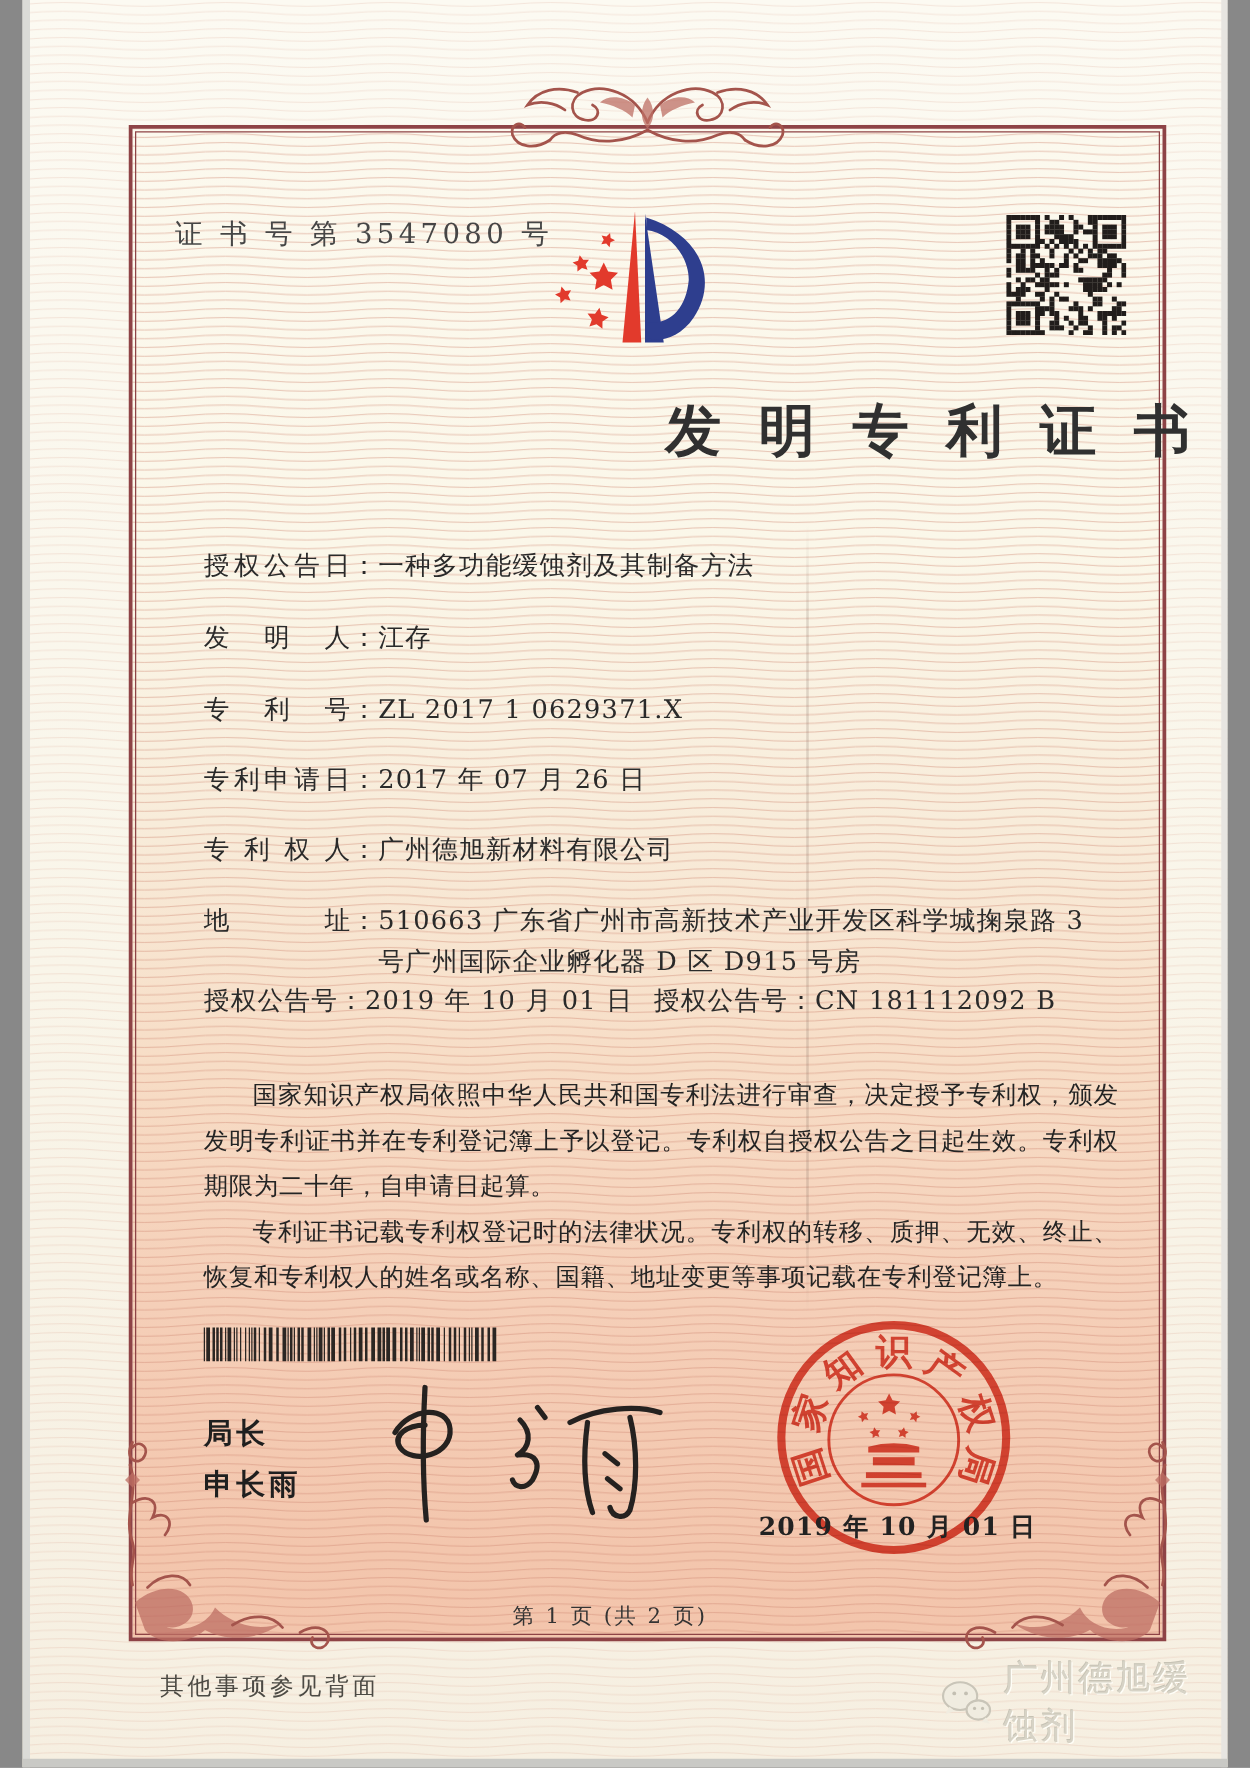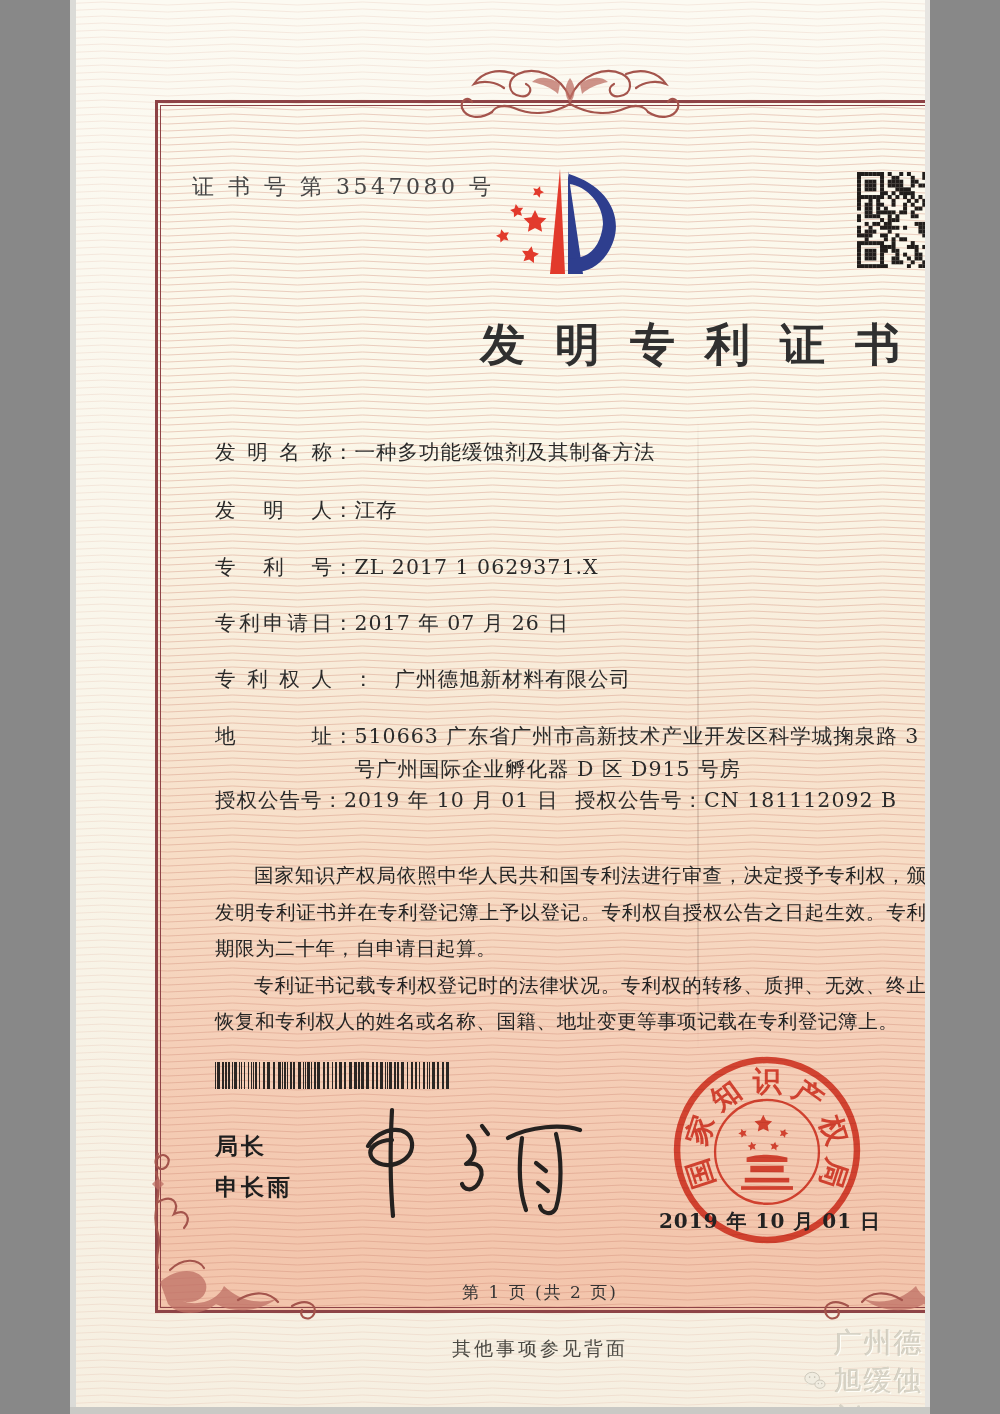--- a/index.html
+++ b/index.html
@@ -1,17 +1,17 @@
 <!DOCTYPE html>
 <html style="--border: #8e4346; --sealRed: #d84434; --logoRed: #e23a2c; --logoBlue: #2e3e8e; --bgTop: #fbf8ec; --bgBottom: #f3c6ae; --ink: #2c2c2c;"><head>
 <meta charset="utf-8">
 <style>
   html,body{margin:0;padding:0;background:#888;}
   .page{
-    position:relative;width:860px;height:1414px;margin:0 auto;overflow:hidden;
+    position:relative;width:964px;height:1414px;margin:0 auto;overflow:hidden;
     background:linear-gradient(180deg,#fcfaf2 0%,#f9f5e9 55%,#f6efe1 100%);
     font-family:"DejaVu Serif","Liberation Serif",serif;
   }
   .edge{position:absolute;z-index:9;}
   .edge-l{left:0;top:0;width:6px;height:100%;background:#dbdbd7;}
   .edge-r{right:0;top:0;width:5px;height:100%;background:#e7e5e1;}
   .edge-b{left:0;bottom:0;width:100%;height:7px;background:#c9c9c5;}
 
   .cert-bg{
     position:absolute;left:88px;top:103px;width:824px;height:1207px;z-index:0;
@@ -50,21 +50,21 @@
 
   .barcode{position:absolute;left:145px;top:1062px;width:242px;height:27px;z-index:4;}
   .sig-title{position:absolute;left:145px;top:1131px;z-index:4;font-size:23px;font-weight:600;letter-spacing:3px;color:#1f1f1f;}
   .sig-name{position:absolute;left:145px;top:1172px;z-index:4;font-size:23px;font-weight:600;letter-spacing:3px;color:#1f1f1f;}
   .signature{position:absolute;left:280px;top:1098px;z-index:5;}
   .seal{position:absolute;left:595px;top:1048px;z-index:5;mix-blend-mode:multiply;opacity:.92;}
   .seal-char{font-size:31px;font-weight:700;fill:var(--sealRed);font-family:"DejaVu Serif","Liberation Serif",serif;text-anchor:middle;}
   .seal-date{position:absolute;left:575px;top:1208px;width:250px;z-index:6;text-align:center;font-size:20px;font-weight:600;color:#222;letter-spacing:1px;}
 
   .page-info{position:absolute;left:110px;top:1281px;width:720px;z-index:4;text-align:center;font-size:17px;letter-spacing:2px;color:#333;}
-  .back-note{position:absolute;left:110px;top:1336px;width:720px;z-index:4;text-align:center;font-size:19px;letter-spacing:3px;color:#4c4a44;}
+  .back-note{position:absolute;left:110px;top:1336px;width:720px;z-index:4;font-size:19px;letter-spacing:3px;color:#4c4a44;}
   .wm{position:absolute;left:733px;top:1324px;z-index:6;display:flex;align-items:center;gap:7px;}
   .wm-text{
     font-family:"DejaVu Sans","Liberation Sans",sans-serif;font-weight:400;
     font-size:28px;color:#d7d3c6;letter-spacing:2px;
     text-shadow:1px 1px 0 #fffef8,-0.5px -0.5px 0 #c6c2b4;
   }
   .orn{stroke:#a4544c;stroke-width:2.2;fill:none;stroke-linecap:round;}
   .orn-f{fill:#bd6f64;opacity:.75;stroke:none;}
 </style>
 </head>
@@ -448,40 +448,40 @@
       <rect x="61.44" y="92.16" width="3.99" height="3.99"></rect>
       <rect x="65.28" y="92.16" width="3.99" height="3.99"></rect>
       <rect x="76.80" y="92.16" width="3.99" height="3.99"></rect>
       <rect x="84.48" y="92.16" width="3.99" height="3.99"></rect>
       <rect x="92.16" y="92.16" width="3.99" height="3.99"></rect>
     </svg>
 
   <div class="title">发明专利证书</div>
 
   <div class="row" style="top:436px;">
-    <span class="lab">发明名称</span>
+    <span class="lab">授权公告日</span>
       <span class="col">：</span>
       <span class="val">一种多功能缓蚀剂及其制备方法</span>
   </div>
   <div class="row" style="top:494px;">
     <span class="lab">发明人</span>
       <span class="col">：</span>
       <span class="val">江存</span>
   </div>
   <div class="row" style="top:551px;">
     <span class="lab">专利号</span>
       <span class="col">：</span>
       <span class="val">ZL 2017 1 0629371.X</span>
   </div>
   <div class="row" style="top:607px;">
     <span class="lab">专利申请日</span>
       <span class="col">：</span>
       <span class="val">2017 年 07 月 26 日</span>
   </div>
-  <div class="row" style="top:663px;gap:20px;">
+  <div class="row" style="top:663px;">
     <span class="lab">专利权人</span>
       <span class="col">：</span>
       <span class="val">广州德旭新材料有限公司</span>
   </div>
   <div class="row" style="top:720px;">
     <span class="lab">地址</span>
       <span class="col">：</span>
       <span class="val">510663 广东省广州市高新技术产业开发区科学城掬泉路 3 号广州国际企业孵化器 D 区 D915 号房</span>
   </div>
 

